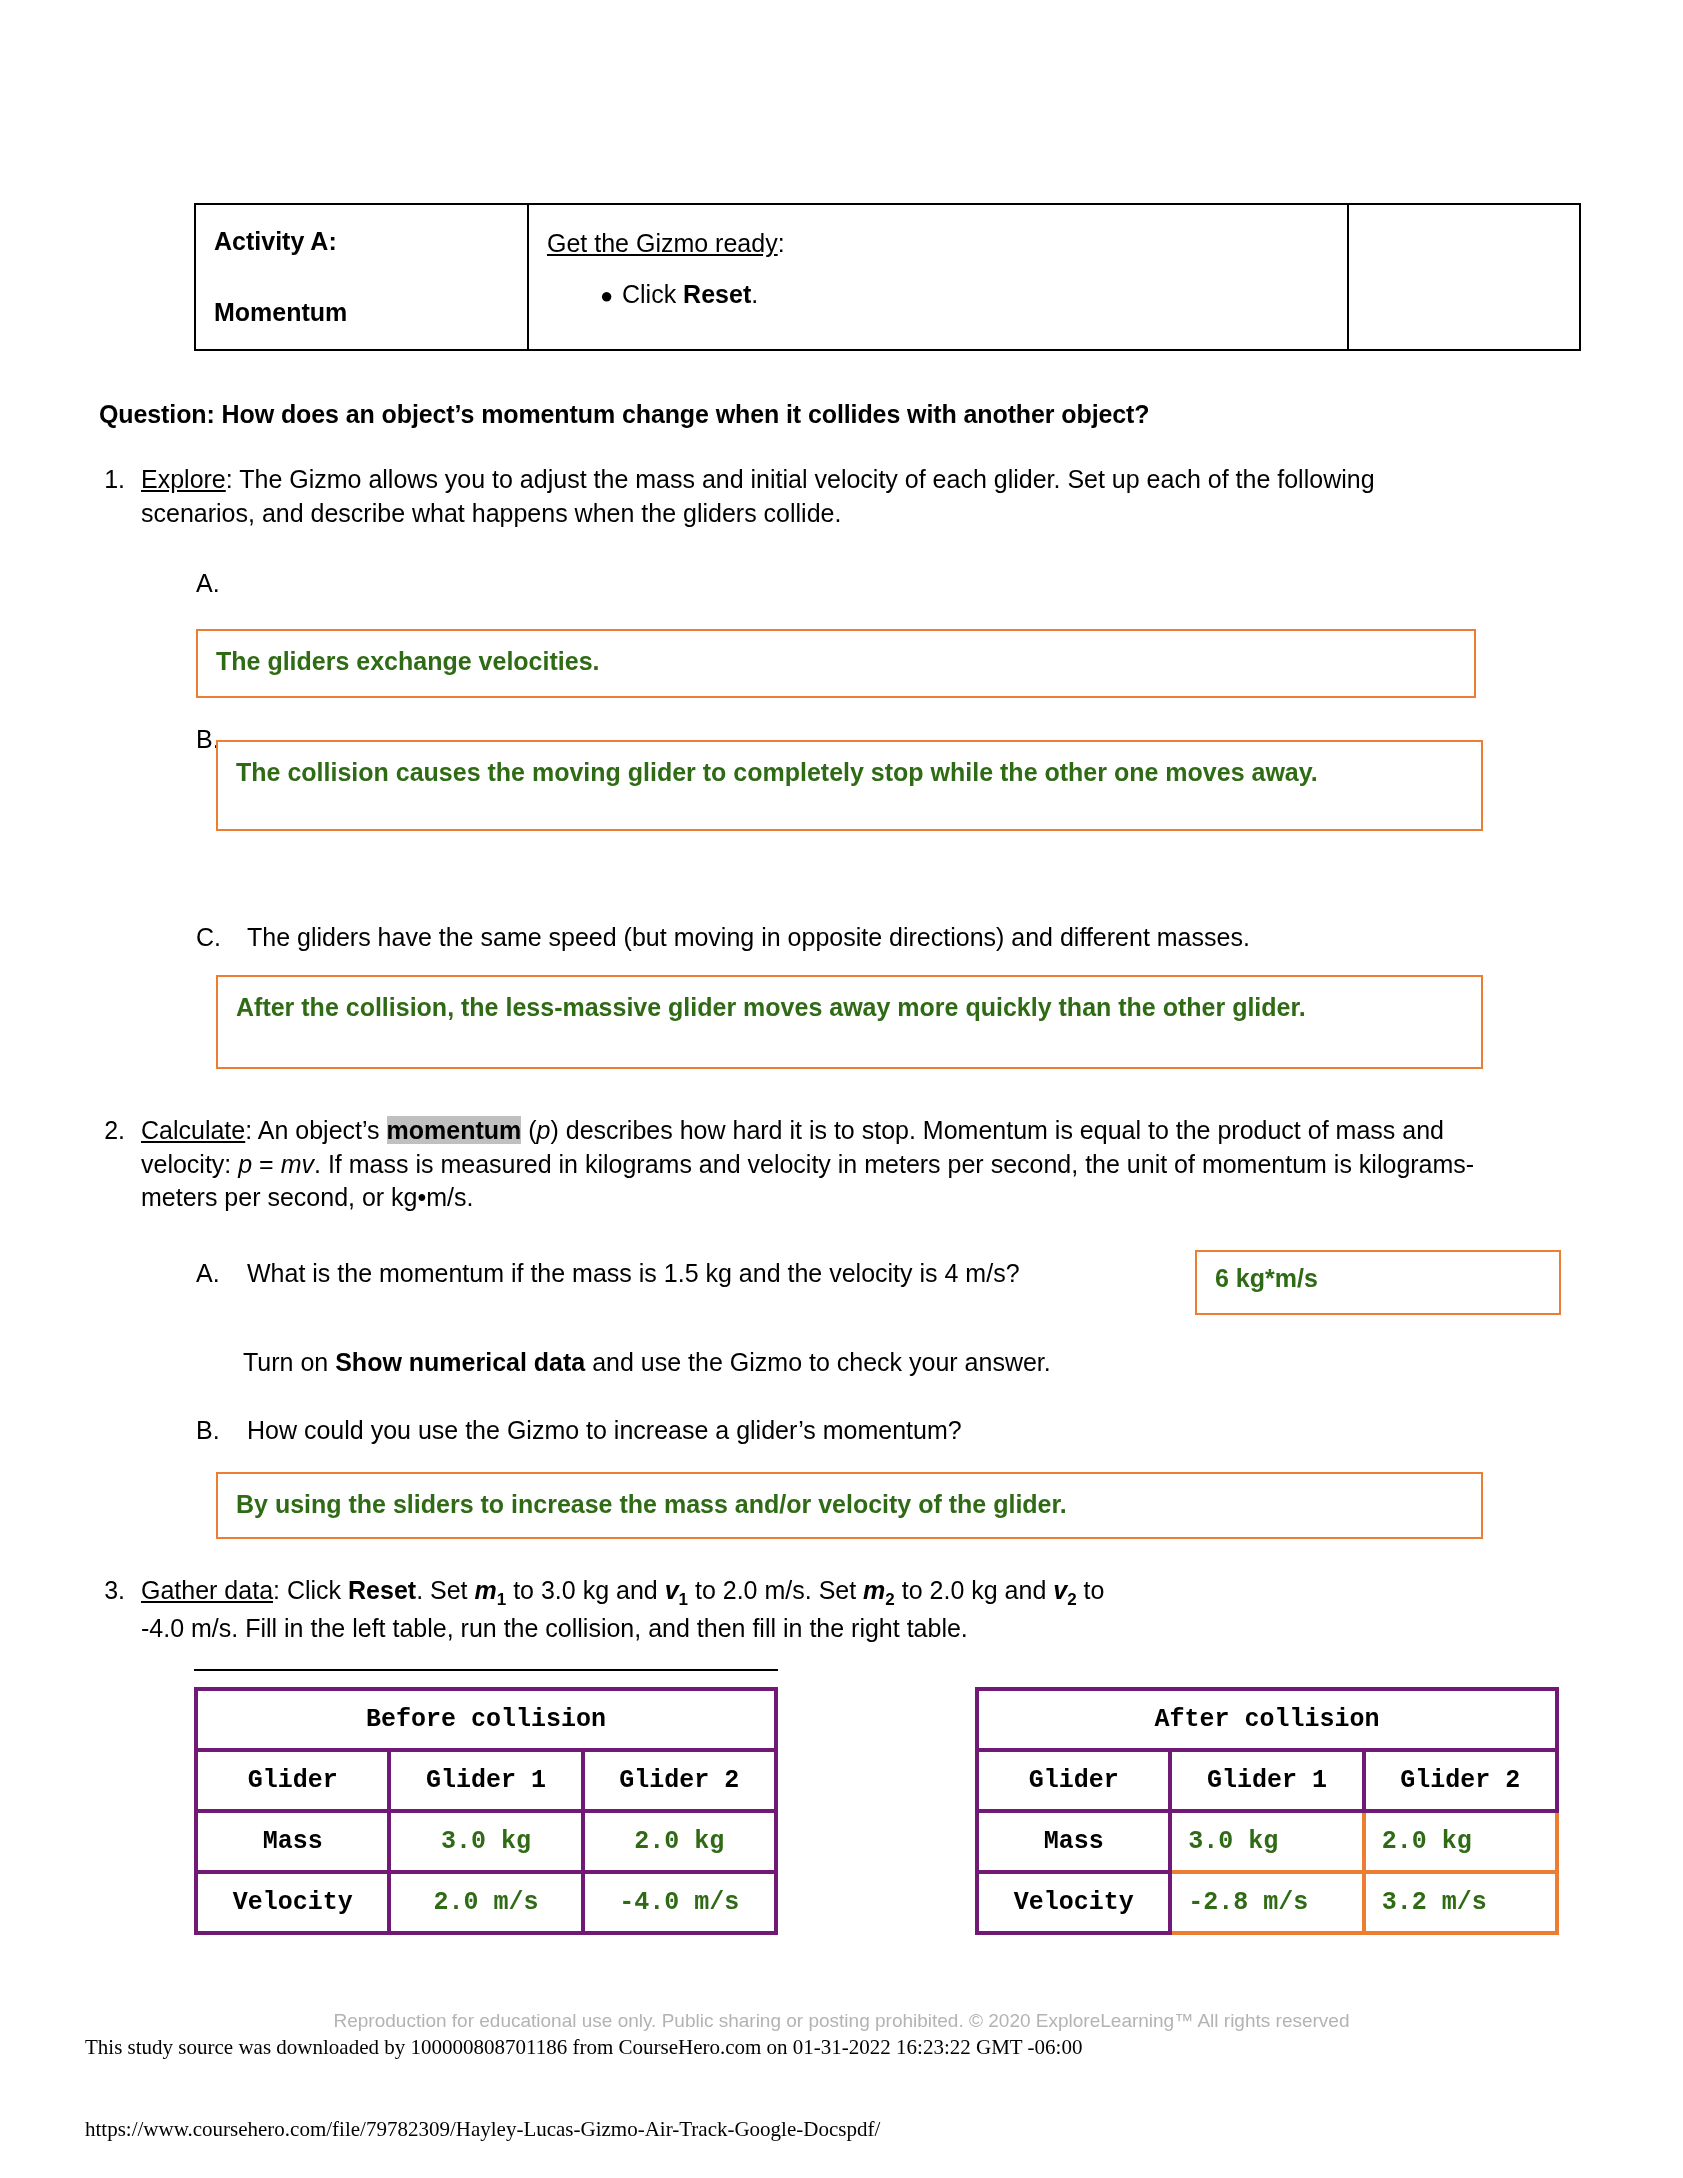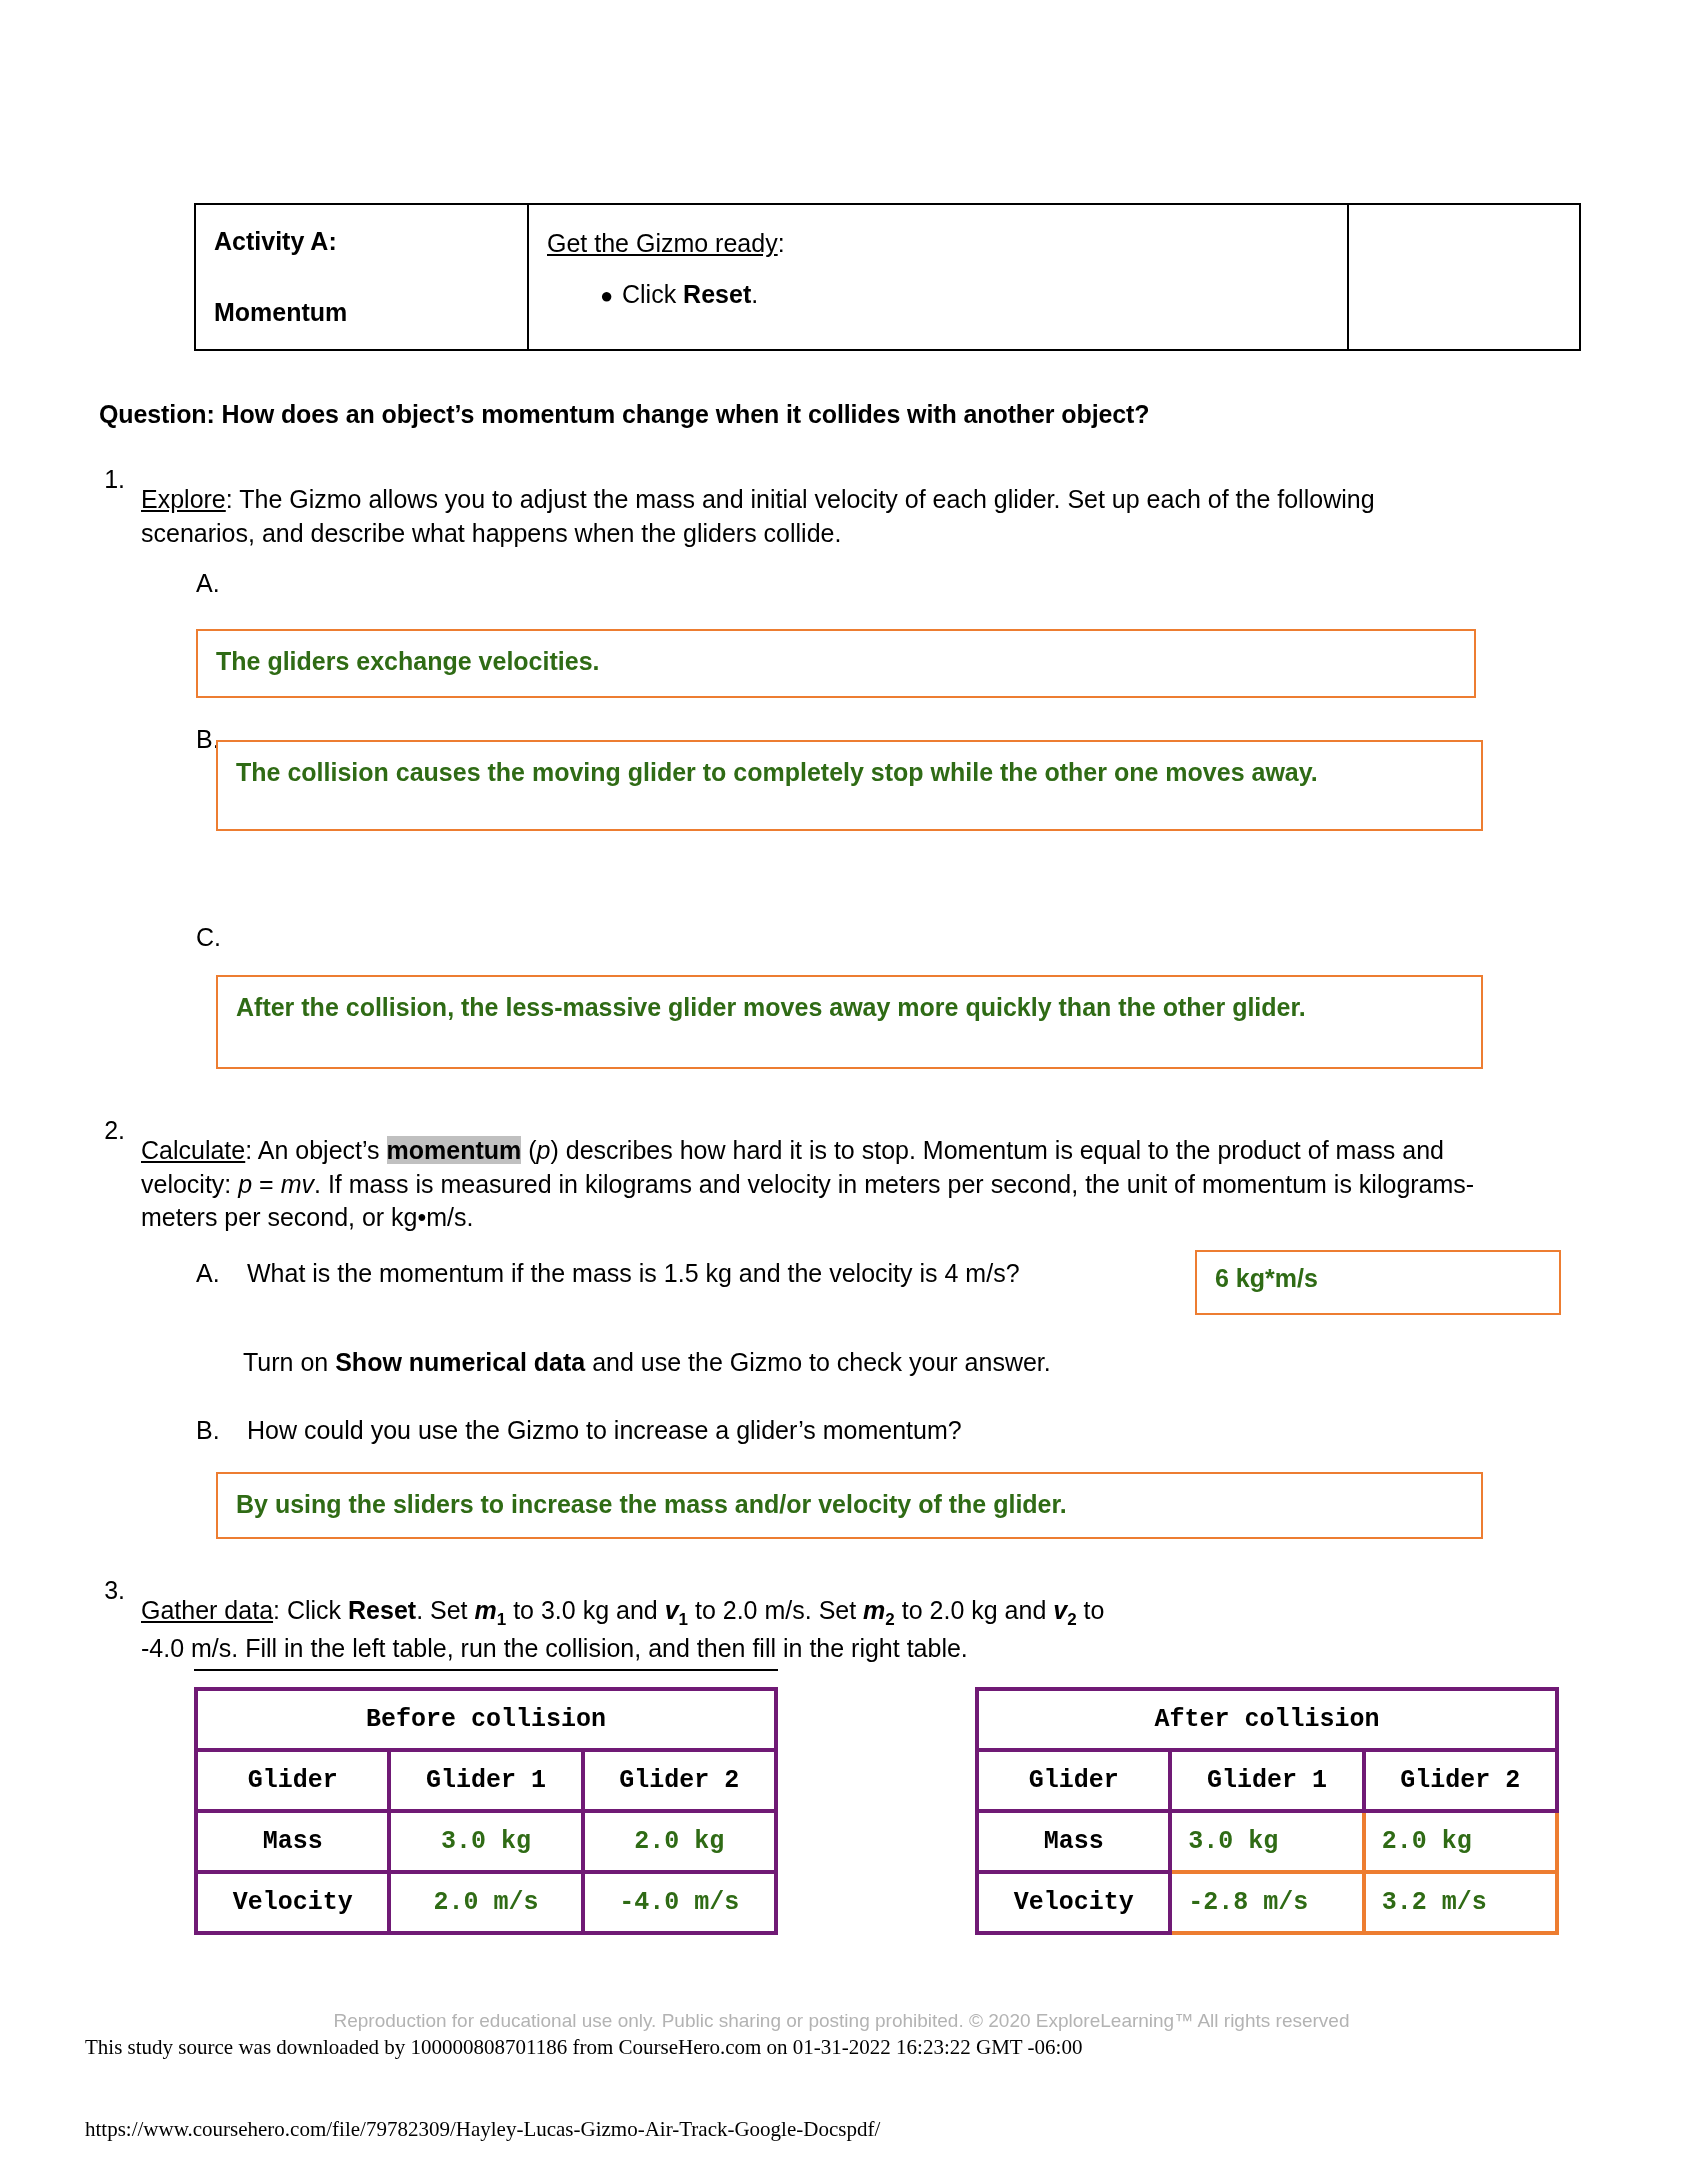--- a/index.html
+++ b/index.html
@@ -83,21 +83,21 @@
     font-size: 25px;
     line-height: 1.34;
   }
   .item .num {
     width: 42px;
     flex: 0 0 42px;
     text-align: right;
     padding-right: 16px;
     box-sizing: border-box;
   }
-  .item .body { flex: 1; margin-top: 20px; }
+  .item .body { flex: 1; }
   .u { text-decoration: underline; }
   .b { font-weight: bold; }
   .i { font-style: italic; }
   .hl { background: #c0c0c0; font-weight: bold; }
   sub { font-size: 0.68em; }
 
   .sub-item {
     position: absolute;
     display: flex;
     font-size: 25px;
@@ -232,20 +232,21 @@
 
   <div class="sub-item" style="left:196px; top:723px; width:1287px;">
     <span class="lbl">B.</span>
   </div>
   <div class="answer-box" style="left:216px; top:740px; width:1267px; height:91px;">
     <span>The collision causes the moving glider to completely stop while the other one moves away.</span>
   </div>
 
   <div class="sub-item" style="left:196px; top:921px; width:1307px;">
     <span class="lbl">C.</span>
+    <span>The gliders have the same speed (but moving in opposite directions) and different masses.</span>
   </div>
   <div class="answer-box" style="left:216px; top:975px; width:1267px; height:94px;">
     <span>After the collision, the less-massive glider moves away more quickly than the other glider.</span>
   </div>
 
   <div class="item" style="left:99px; top:1114px; width:1406px;">
     <span class="num">2.</span>
     <span class="body"><span class="u">Calculate</span><span>: An object’s </span><span class="hl">momentum</span><span> (</span><span class="i">p</span><span>) describes how hard it is to stop. Momentum is equal to the product of mass and velocity: </span><span class="i">p</span><span> = </span><span class="i">mv</span><span>. If mass is measured in kilograms and velocity in meters per second, the unit of momentum is kilograms-meters per second, or kg•m/s.</span></span>
   </div>
 

